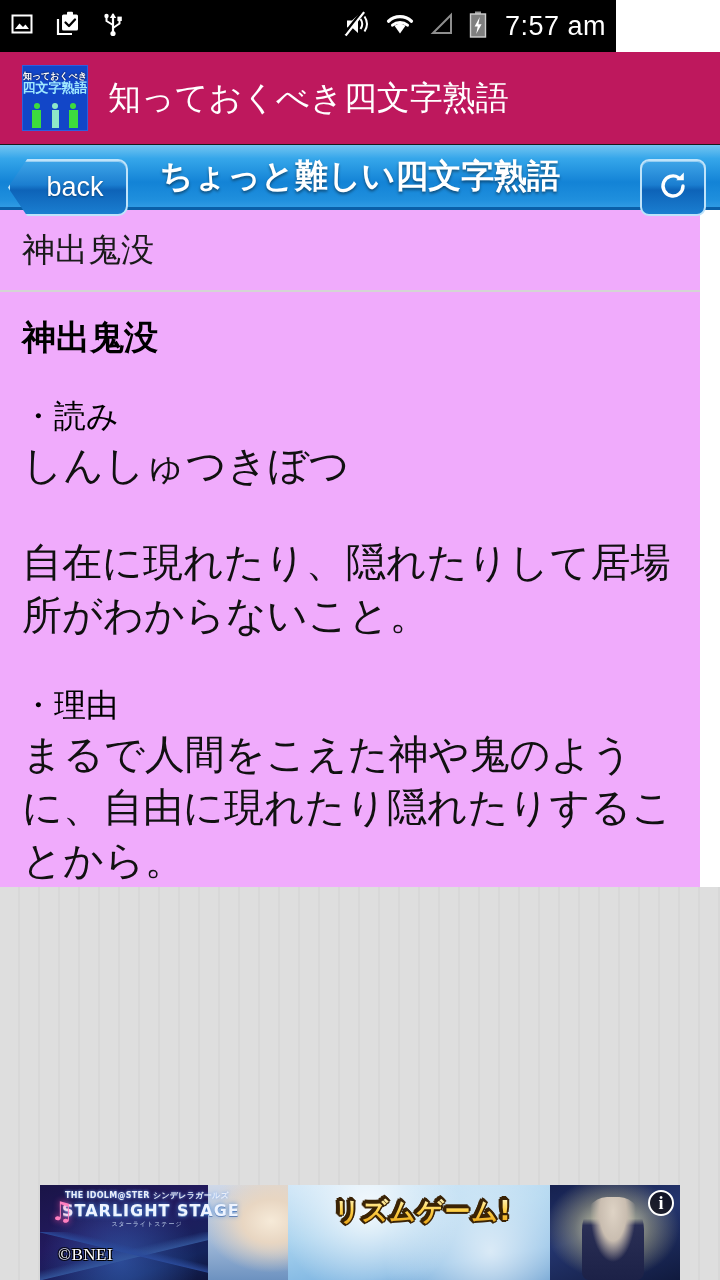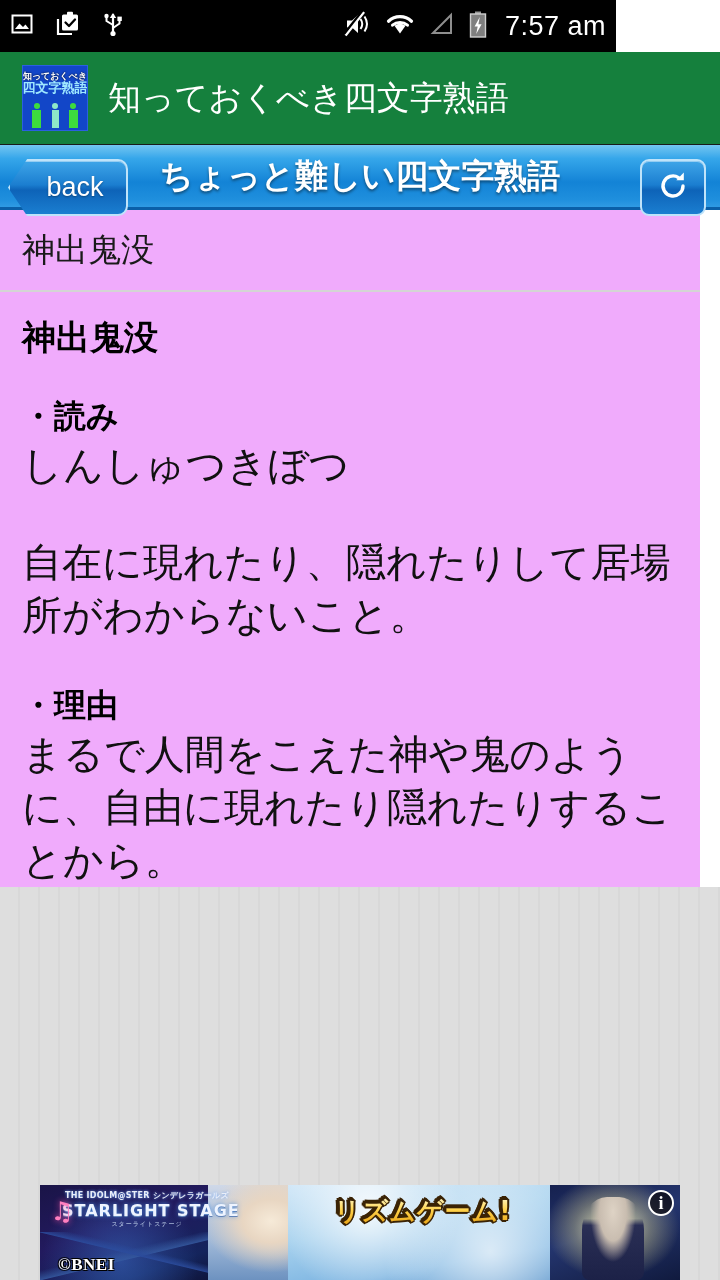--- a/index.html
+++ b/index.html
@@ -23,21 +23,21 @@
   .sb-time{
     color:#ffffff; font-size:27px; font-weight:400;
     letter-spacing:0.5px; margin-left:4px;
     font-family:"Liberation Sans",sans-serif;
   }
 
   
   .appbar{
     position:relative;
     height:93px; width:720px;
-    background:#15803d;
+    background:#be185d;
     display:flex; align-items:center;
     padding-left:22px;
     border-bottom:1px solid #1a1a1a;
   }
   .app-icon{
     width:66px; height:66px;
     background:#1246c8;
     border:1px solid #2b5fe0;
     display:flex; flex-direction:column;
     align-items:center; justify-content:flex-start;
@@ -120,21 +120,21 @@
   }
   .entry-row .word{
     font-size:33px; color:#1a1a1a; font-weight:400;
   }
   .detail{ padding:26px 22px 0 22px; }
   .detail h2{
     font-size:34px; font-weight:bold; color:#000000;
     line-height:1.15; margin-bottom:40px;
   }
   .sec-head{
-    font-size:32px; font-weight:bold; color:#000000;
+    font-size:32px; font-weight:normal; color:#000000;
     line-height:1.2; margin-bottom:4px;
   }
   .sec-body{
     font-size:40px; font-weight:400; color:#111111;
     line-height:1.32; margin-bottom:44px;
   }
   .sec-body.last{ margin-bottom:0; }
 
   
   .gray-area{
@@ -194,22 +194,22 @@
   }
   .ad-logo .l3{
     font-size:6px; color:#c6d8ef; letter-spacing:1px;
     white-space:nowrap; margin-top:2px;
   }
   .ad-logo .note{
     position:absolute; left:-12px; top:6px;
     font-size:26px; color:#ff7fbf; text-shadow:0 0 6px #ff4fa0;
   }
   .ad-copy{
-    position:absolute; left:18px; bottom:5px;
-    font-size:17px; font-weight:bold; color:#ffffff;
+    position:absolute; left:18px; bottom:15px;
+    font-size:17px; font-weight:normal; color:#ffffff;
     font-family:"Liberation Serif",serif;
     letter-spacing:.5px;
     text-shadow:1px 1px 0 #000,-1px 1px 0 #000,1px -1px 0 #000,-1px -1px 0 #000;
   }
   .ad-girl{
     position:absolute; left:168px; top:0; width:140px; height:95px;
     background:
       radial-gradient(ellipse at 45% 38%, #f6ead8 0%, #e8d6c2 26%, rgba(200,200,210,0) 62%),
       radial-gradient(ellipse at 50% 12%, #ded6d0 0%, rgba(190,180,175,0) 55%),
       linear-gradient(180deg,#cfd8e8 0%,#9fb8d8 60%,#6d92c0 100%);

